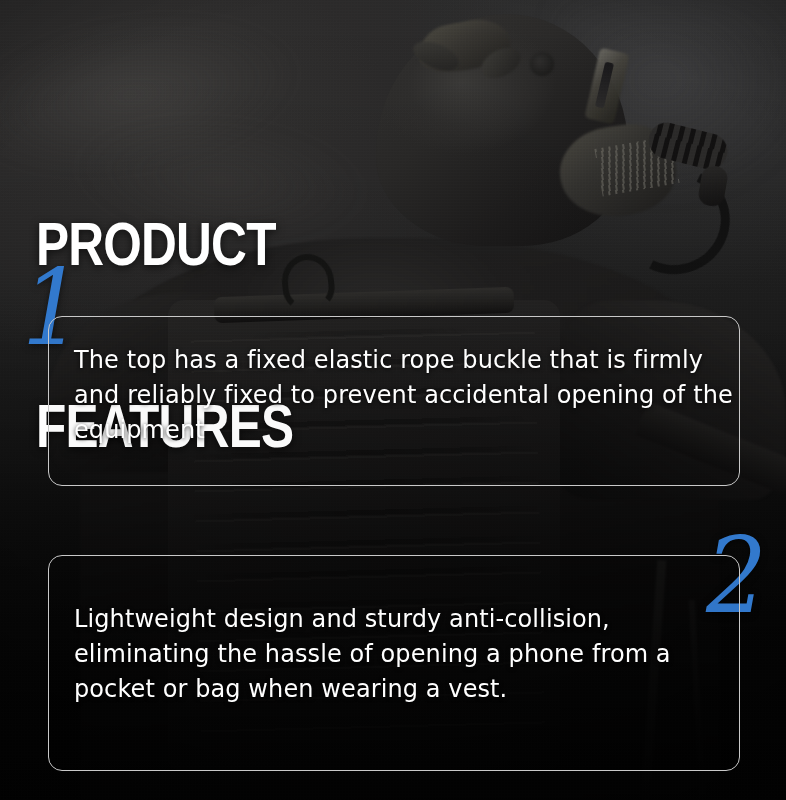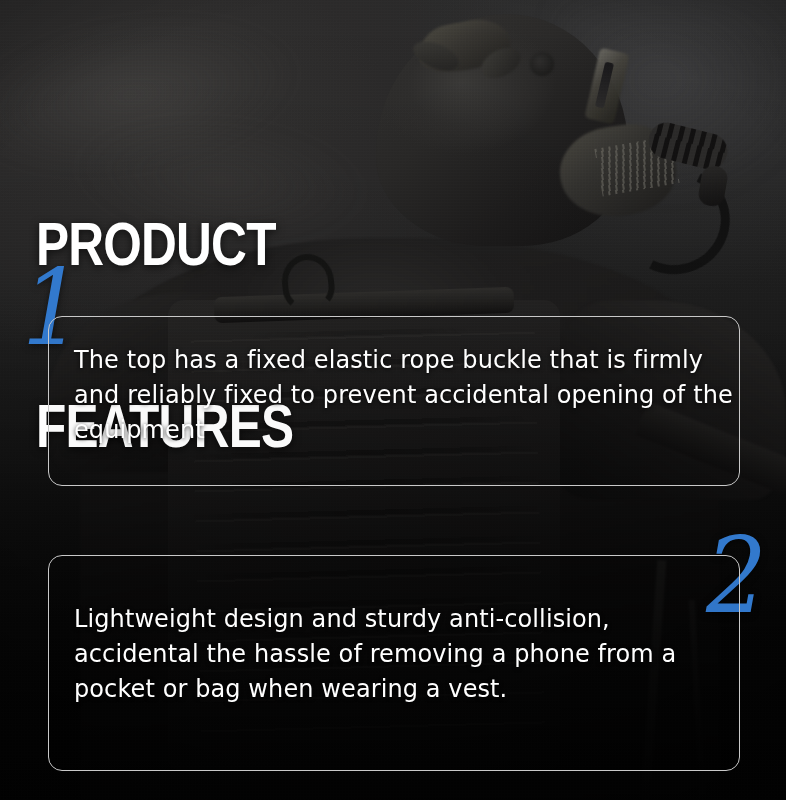--- a/index.html
+++ b/index.html
@@ -385,17 +385,17 @@
 
     <div class="feature-number num-1">1</div>
 
     <div class="feature-card card-1">
       <p class="feature-text">The top has a fixed elastic rope buckle that is firmly and reliably fixed to prevent accidental opening of the equipment</p>
     </div>
 
     <div class="feature-number num-2">2</div>
 
     <div class="feature-card card-2">
-      <p class="feature-text">Lightweight design and sturdy anti-collision, accidental the hassle of removing a phone from a pocket or bag when wearing a vest.</p>
+      <p class="feature-text">Lightweight design and sturdy anti-collision, eliminating the hassle of opening a phone from a pocket or bag when wearing a vest.</p>
     </div>
 
   </div>
 </div>
 
 </body></html>

